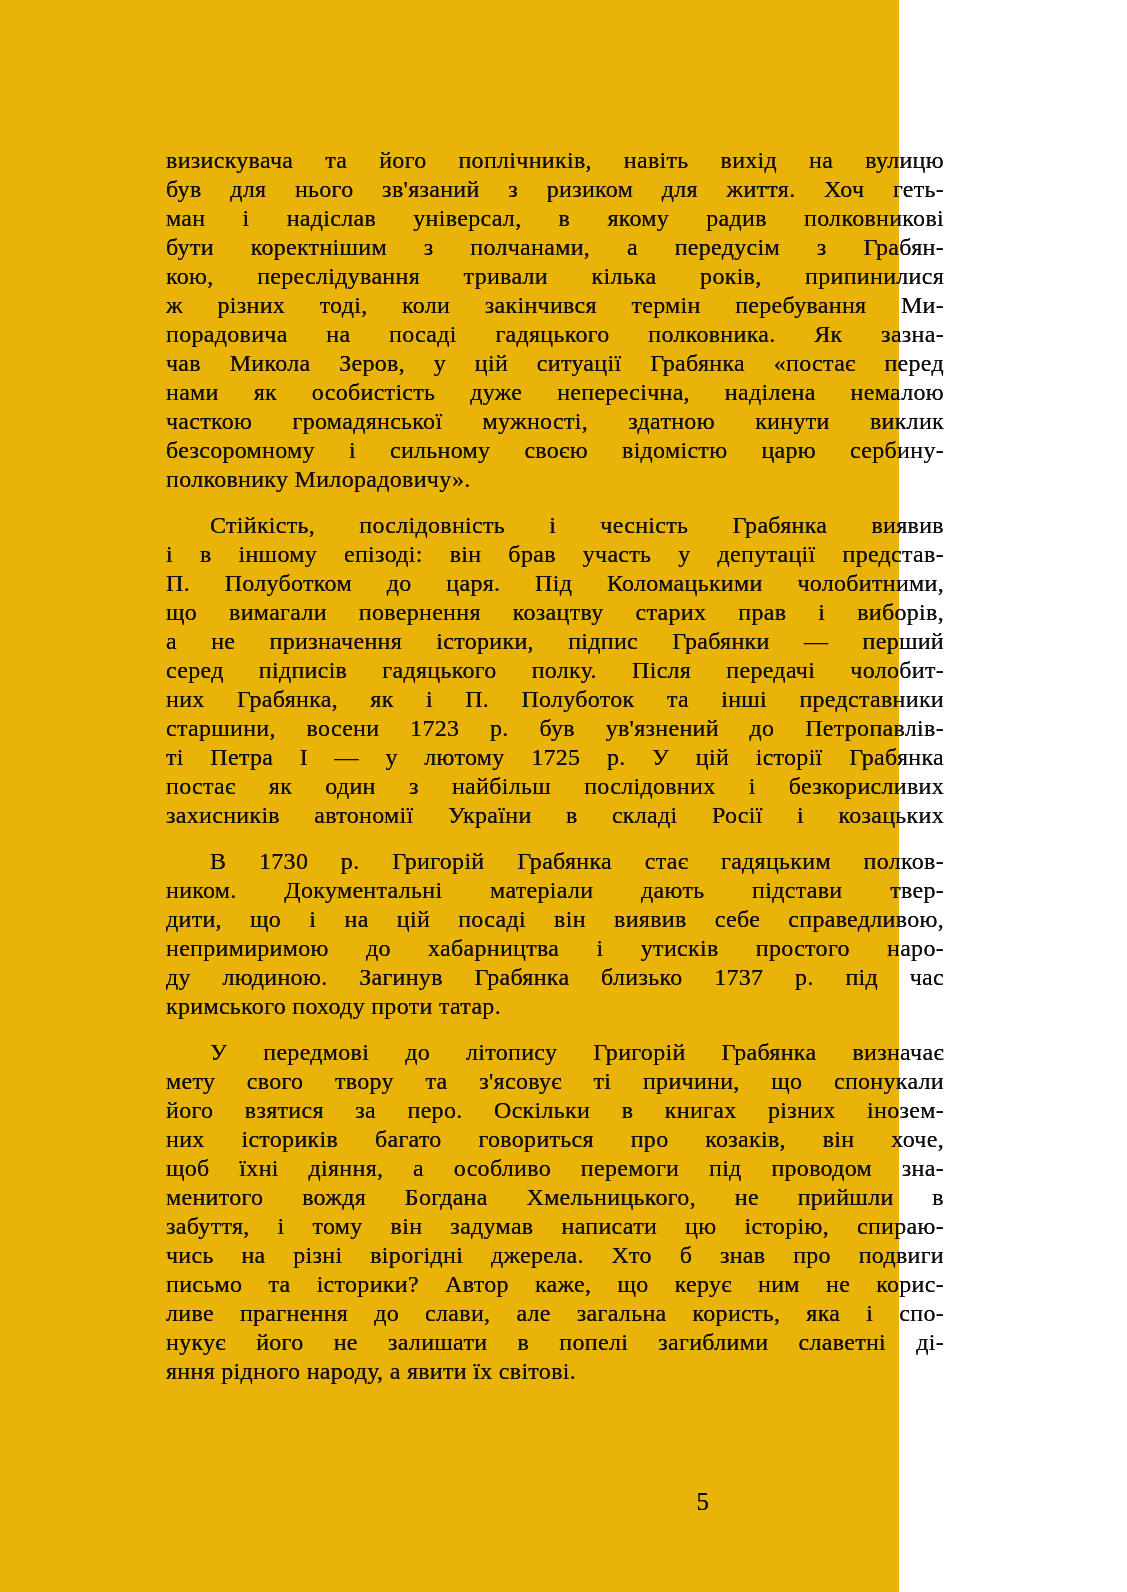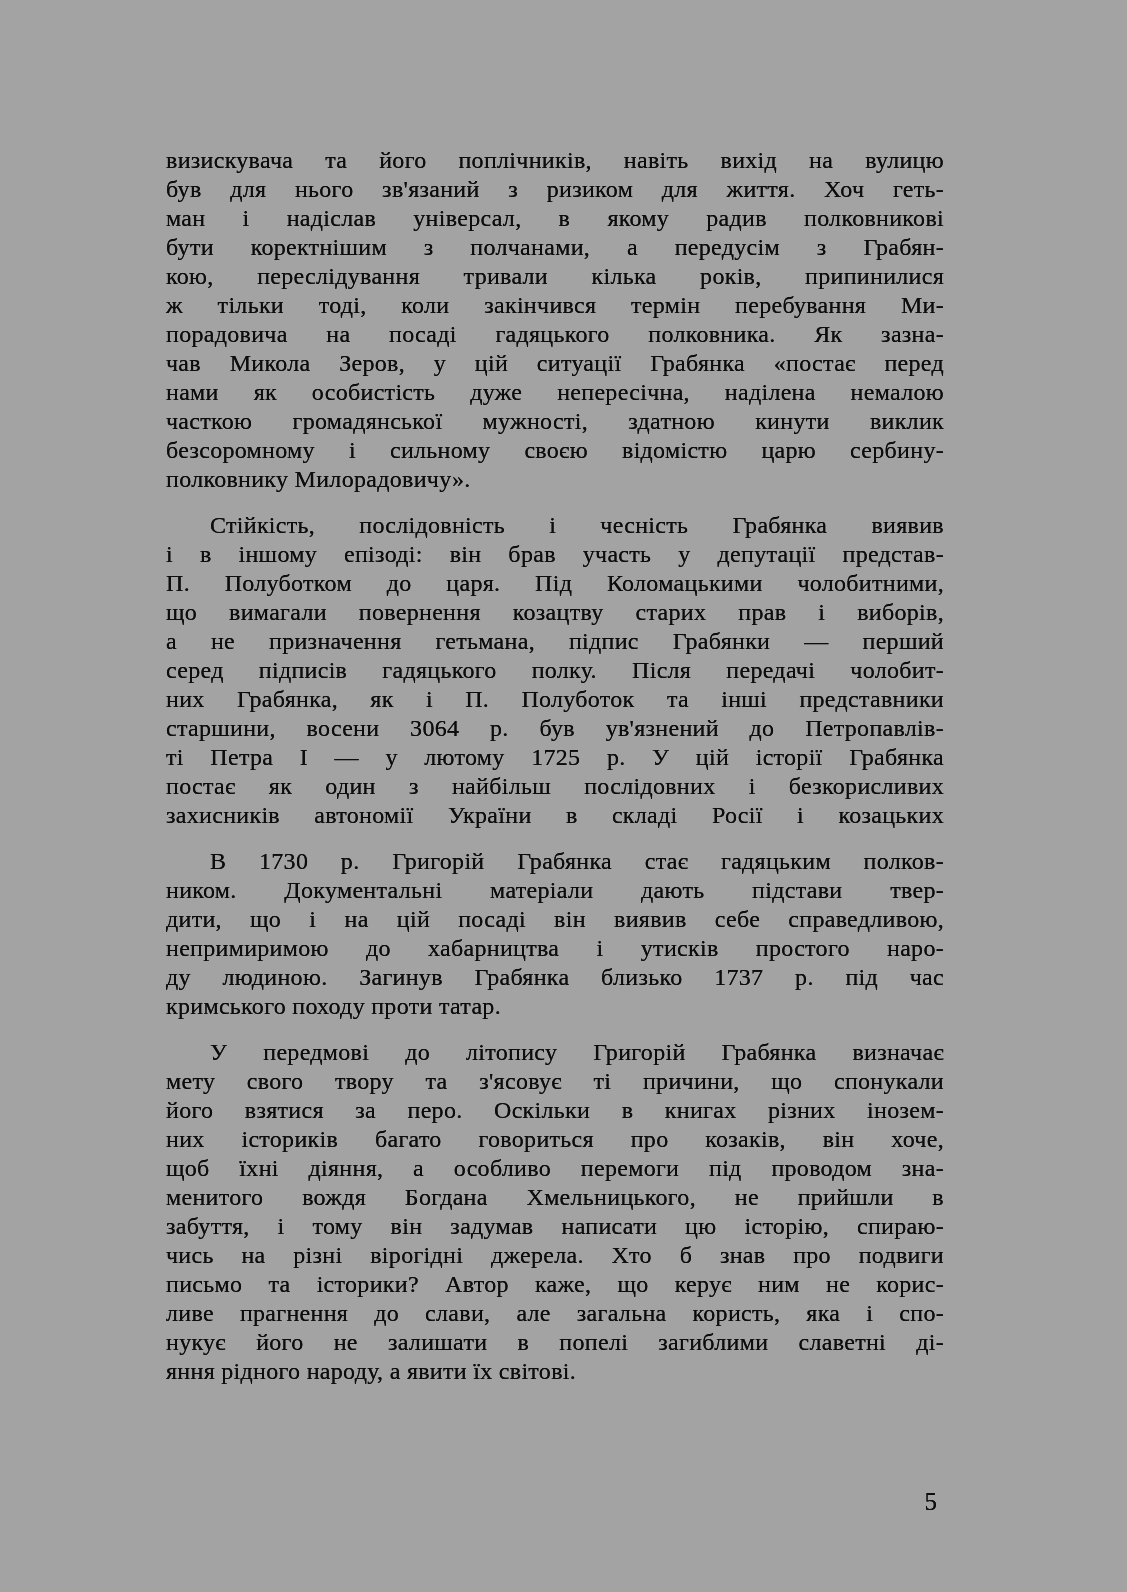--- a/index.html
+++ b/index.html
@@ -10,23 +10,23 @@
   body {
     width: 1127px;
     height: 1592px;
     position: relative;
     overflow: hidden;
     font-family: "Liberation Serif", "DejaVu Serif", serif;
   }
   .page {
     position: absolute;
     left: 0; top: 0;
-    width: 1127px;
+    width: 899px;
     height: 1592px;
-    background: #a3a3a3;
+    background: #eab308;
   }
   .text-block {
     position: absolute;
     left: 166px;
     top: 146px;
     width: 778px;
     color: #0d0d0d;
     font-size: 24px;
     line-height: 29px;
     letter-spacing: 0.3px;
@@ -67,37 +67,37 @@
 <body>
 
 <div class="page">
   <div class="text-block" id="text-block">
       <div class="paragraph">
         <div class="line justified">визискувача та його поплічників, навіть вихід на вулицю</div>
         <div class="line justified">був для нього зв'язаний з ризиком для життя. Хоч геть-</div>
         <div class="line justified">ман і надіслав універсал, в якому радив полковникові</div>
         <div class="line justified">бути коректнішим з полчанами, а передусім з Грабян-</div>
         <div class="line justified">кою, переслідування тривали кілька років, припинилися</div>
-        <div class="line justified">ж тільки тоді, коли закінчився термін перебування Ми-</div>
+        <div class="line justified">ж різних тоді, коли закінчився термін перебування Ми-</div>
         <div class="line justified">порадовича на посаді гадяцького полковника. Як зазна-</div>
         <div class="line justified">чав Микола Зеров, у цій ситуації Грабянка «постає перед</div>
         <div class="line justified">нами як особистість дуже непересічна, наділена немалою</div>
         <div class="line justified">часткою громадянської мужності, здатною кинути виклик</div>
         <div class="line justified">безсоромному і сильному своєю відомістю царю сербину-</div>
         <div class="line justified last">полковнику Милорадовичу».</div>
       </div>
       <div class="paragraph">
         <div class="line justified indent">Стійкість, послідовність і чесність Грабянка виявив</div>
         <div class="line justified">і в іншому епізоді: він брав участь у депутації представ-</div>
         <div class="line justified">П. Полуботком до царя. Під Коломацькими чолобитними,</div>
         <div class="line justified">що вимагали повернення козацтву старих прав і виборів,</div>
-        <div class="line justified">а не призначення гетьмана, підпис Грабянки — перший</div>
+        <div class="line justified">а не призначення історики, підпис Грабянки — перший</div>
         <div class="line justified">серед підписів гадяцького полку. Після передачі чолобит-</div>
         <div class="line justified">них Грабянка, як і П. Полуботок та інші представники</div>
-        <div class="line justified">старшини, восени 3064 р. був ув'язнений до Петропавлів-</div>
+        <div class="line justified">старшини, восени 1723 р. був ув'язнений до Петропавлів-</div>
         <div class="line justified">ті Петра І — у лютому 1725 р. У цій історії Грабянка</div>
         <div class="line justified">постає як один з найбільш послідовних і безкорисливих</div>
         <div class="line justified">захисників автономії України в складі Росії і козацьких</div>
       </div>
       <div class="paragraph">
         <div class="line justified indent">В 1730 р. Григорій Грабянка стає гадяцьким полков-</div>
         <div class="line justified">ником. Документальні матеріали дають підстави твер-</div>
         <div class="line justified">дити, що і на цій посаді він виявив себе справедливою,</div>
         <div class="line justified">непримиримою до хабарництва і утисків простого наро-</div>
         <div class="line justified">ду людиною. Загинув Грабянка близько 1737 р. під час</div>

